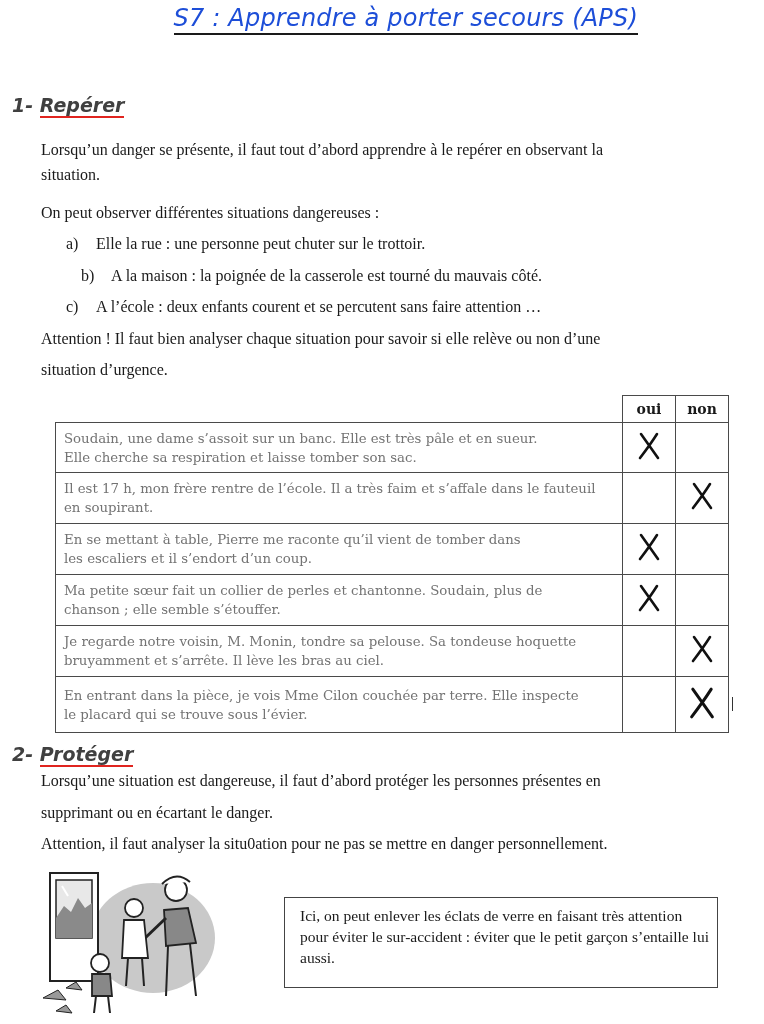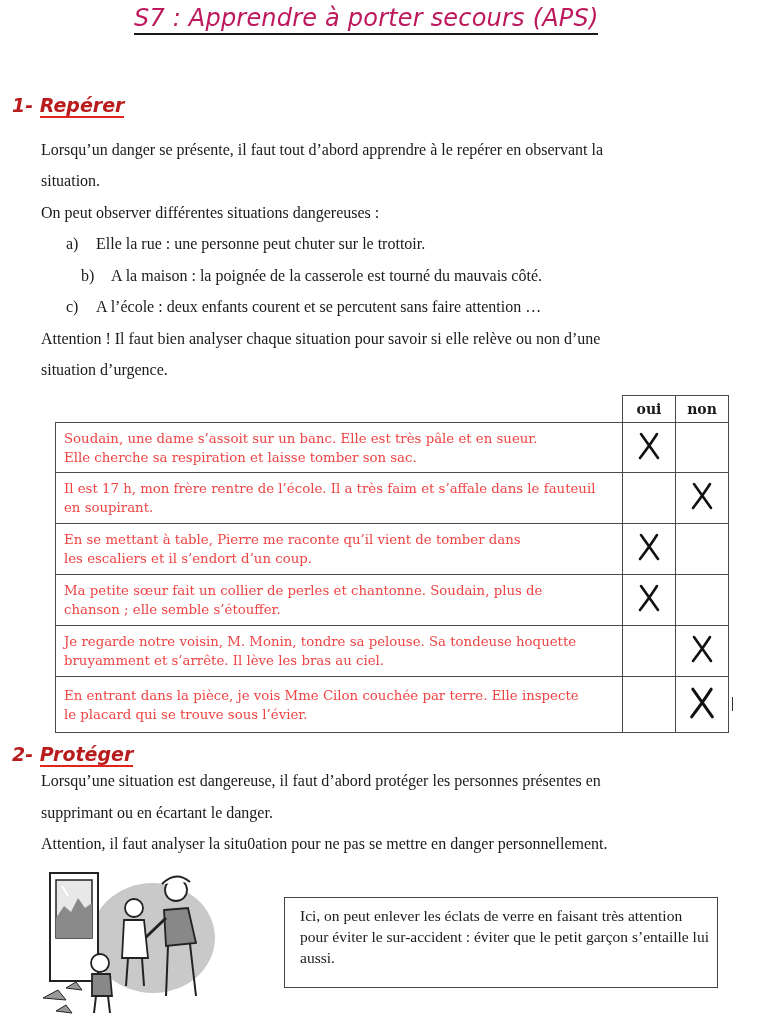--- a/index.html
+++ b/index.html
@@ -1,45 +1,45 @@
 <!DOCTYPE html>
 <html><head>
 <meta charset="utf-8">
 <style>
   html, body { margin:0; padding:0; background:#ffffff; }
   body { width:764px; height:1024px; position:relative; overflow:hidden; font-family:"Liberation Serif", serif; color:#1a1a1a; }
-  .title { position:absolute; left:134px; top:4px; width:504px; text-align:left; font-family:"DejaVu Sans", sans-serif; font-size:24px; letter-spacing:0.2px; color:#be185d; }
+  .title { position:absolute; left:134px; top:4px; width:504px; text-align:right; font-family:"DejaVu Sans", sans-serif; font-size:24px; letter-spacing:0.2px; color:#1d4ed8; }
   .title span { border-bottom:2px solid #1a1a1a; padding-bottom:1px; font-style:italic; }
-  .section-h { position:absolute; left:12px; font-family:"DejaVu Sans", sans-serif; font-style:italic; font-size:19px; color:#b91c1c; font-weight:bold; }
+  .section-h { position:absolute; left:12px; font-family:"DejaVu Sans", sans-serif; font-style:italic; font-size:19px; color:#404040; font-weight:bold; }
   .section-h .ul { border-bottom:2px solid #e0241f; }
   .p { position:absolute; left:41px; font-size:16px; line-height:20px; white-space:nowrap; }
   .li { position:absolute; left:66px; font-size:16px; line-height:20px; white-space:nowrap; }
   .li .marker { display:inline-block; width:30px; }
   table.sit { position:absolute; left:55px; top:395px; border-collapse:collapse; font-family:"DejaVu Serif", serif; }
   table.sit td { border:1px solid #4a4a4a; padding:0; vertical-align:middle; }
-  table.sit td.txt { width:550px; height:45px; padding:2px 8px; font-size:13.3px; line-height:19px; color:#ef4444; }
+  table.sit td.txt { width:550px; height:45px; padding:2px 8px; font-size:13.3px; line-height:19px; color:#737373; }
   table.sit td.chk { width:52px; height:45px; text-align:center; }
   table.sit td.hdr { height:26px; text-align:center; font-weight:bold; font-size:14px; }
   table.sit td.blank { border:none; border-bottom:1px solid #4a4a4a; }
   .cross { display:inline-block; width:26px; height:30px; }
   .cursor-mark { position:absolute; left:732px; top:697px; width:1px; height:14px; background:#333; }
   .callout { position:absolute; left:284px; top:897px; width:418px; height:91px; border:1px solid #444; padding:7px 8px 0 15px; font-size:15.5px; line-height:21px; box-sizing:border-box; width:434px; }
   .illus { position:absolute; left:38px; top:868px; width:200px; height:150px; }
 </style>
 </head>
 <body>
 
 <div class="title"><span>S7 : Apprendre à porter secours (APS)</span></div>
 
 <div class="section-h" style="top:94px;">
   <span>1-</span>
   <span class="ul">Repérer</span>
 </div>
 <div class="p" style="top:140px;">Lorsqu’un danger se présente, il faut tout d’abord apprendre à le repérer en observant la</div>
-<div class="p" style="top:171px;">situation.</div>
+<div class="p" style="top:165px;">situation.</div>
 <div class="p" style="top:203px;">On peut observer différentes situations dangereuses :</div>
 <div class="li" style="top:234px;"><span class="marker">a)</span><span>Elle la rue : une personne peut chuter sur le trottoir.</span></div>
 <div class="li" style="top:266px;margin-left:15px;"><span class="marker">b)</span><span>A la maison : la poignée de la casserole est tourné du mauvais côté.</span></div>
 <div class="li" style="top:297px;"><span class="marker">c)</span><span>A l’école : deux enfants courent et se percutent sans faire attention …</span></div>
 <div class="p" style="top:329px;text-align:center;">Attention ! Il faut bien analyser chaque situation pour savoir si elle relève ou non d’une</div>
 <div class="p" style="top:360px;">situation d’urgence.</div>
 
 <table class="sit">
   <tbody>
       <tr>

